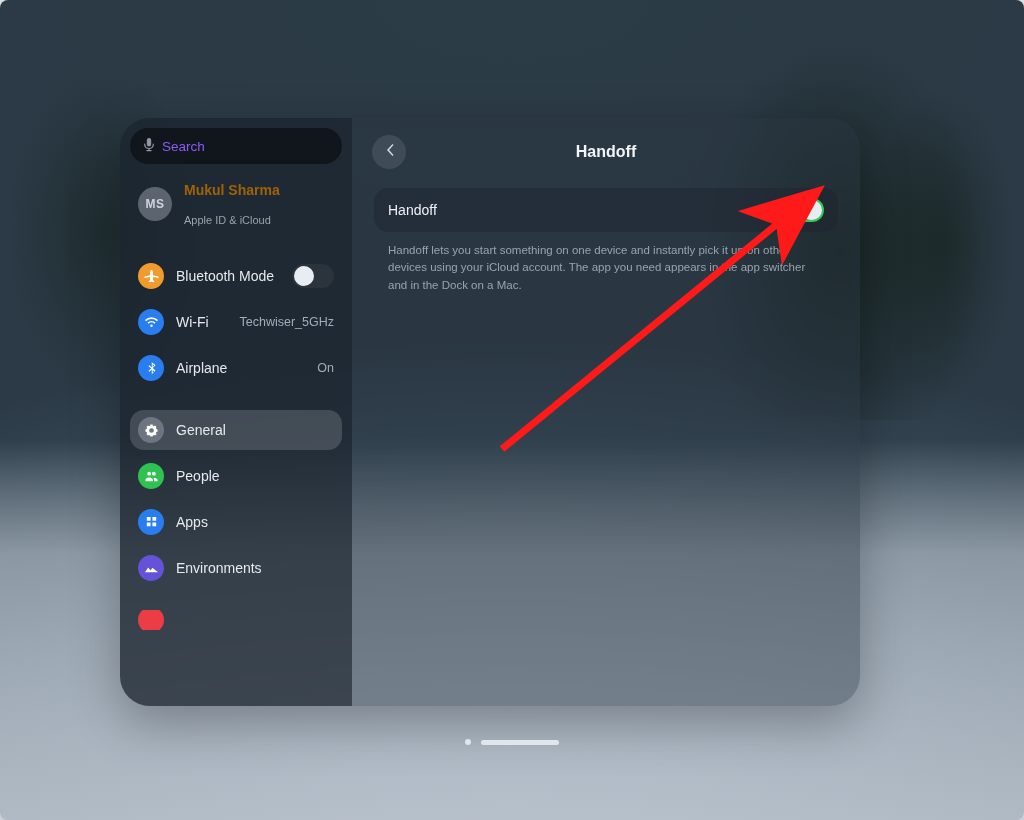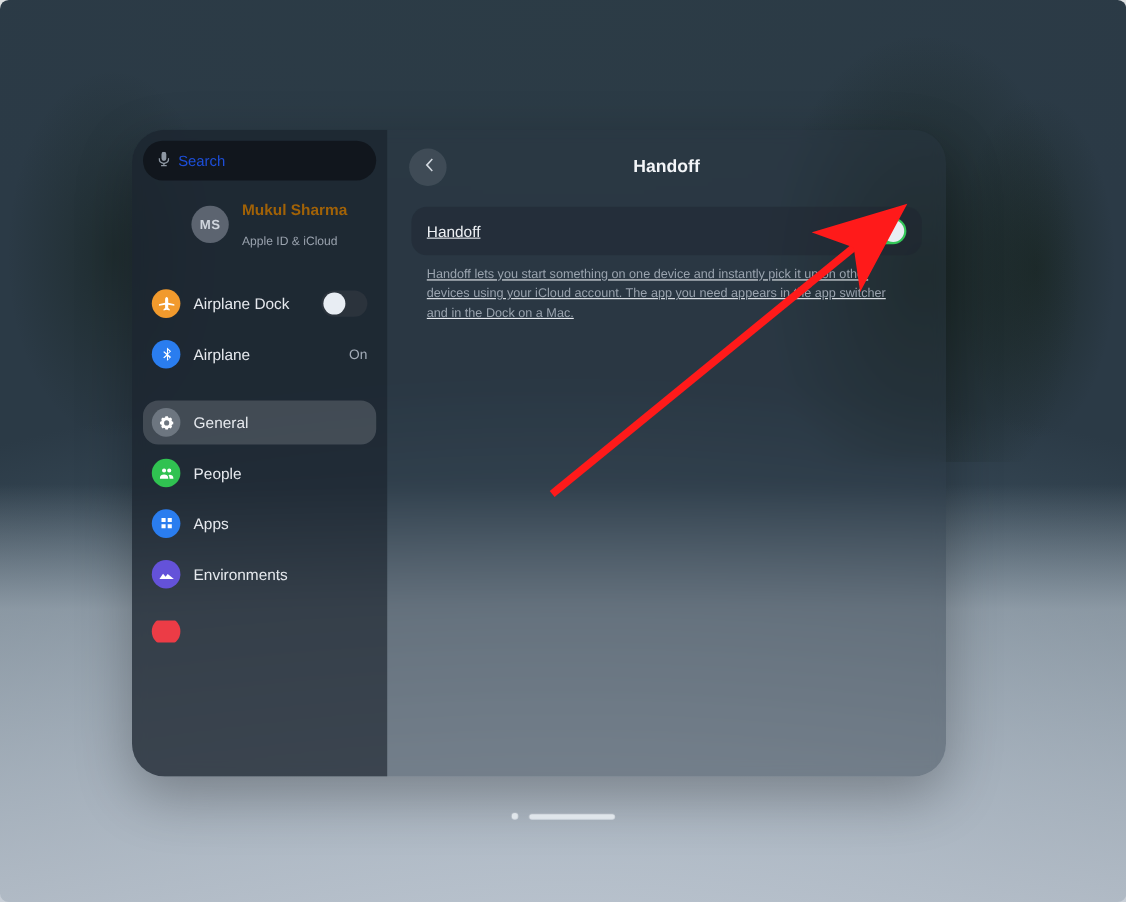--- a/index.html
+++ b/index.html
@@ -54,33 +54,33 @@
       color: #e6e9ee;
       font-size: 13.5px;
     }
 
     .search {
       display: flex; align-items: center; gap: 8px;
       height: 36px;
       border-radius: 18px;
       background: rgba(10,14,19,0.65);
       padding: 0 14px;
-      color: #1d4ed8;
+      color: #8b5cf6;
     }
     .search .mic-icon svg { width: 10px; height: 14px; fill: #8e97a3; }
 
     .account {
       display: flex; align-items: center; gap: 12px;
       padding: 12px 8px 8px 8px;
     }
     .avatar {
       width: 34px; height: 34px; border-radius: 50%;
       background: #5c6470; color: #cfd5dd;
       display: flex; align-items: center; justify-content: center;
-      font-size: 12px; font-weight: 600; letter-spacing: 0.5px; margin-left: 36px;
+      font-size: 12px; font-weight: 600; letter-spacing: 0.5px;
     }
     .account .name { font-size: 14px; font-weight: 600; color: #a16207; }
     .account .sub { font-size: 11px; color: #9aa3ae; margin-top: 16px; }
 
     .group-sep { height: 10px; }
 
     .item {
       display: flex; align-items: center; gap: 12px;
       height: 40px;
       padding: 0 8px;
@@ -116,21 +116,20 @@
       background: #e8edf3;
     }
     .toggle.on { background: #34c759; }
     .toggle.on .knob { left: auto; right: 2px; }
 
     .content {
       flex: 1;
       position: relative;
       padding: 14px 20px;
       color: #e9edf2;
-      text-decoration: underline;
     }
     .content-header {
       display: flex; align-items: center; height: 40px; position: relative;
       margin-bottom: 16px;
     }
     .back-btn {
       width: 34px; height: 34px; border-radius: 50%;
       background: rgba(255,255,255,0.10);
       display: flex; align-items: center; justify-content: center;
       cursor: pointer;
@@ -206,26 +205,35 @@
     </div>
 
     <div class="group-sep"></div>
 
     <div class="item">
       <span class="icon-circle ic-orange">
         <svg viewBox="0 0 16 16">
             <path d="M15.5 8l-6-1.3V3.2c0-.9-.7-2.2-1.5-2.2S6.5 2.3 6.5 3.2v3.5L.5 8v1.6l6-1v3.1L5 13v1.2l3-.7 3 .7V13l-1.5-1.3V8.6l6 1V8z"></path>
           </svg>
       </span>
-      <span class="label">Airplane Dock</span>
+      <span class="label">Bluetooth Mode</span>
       <span class="toggle">
           <span class="knob"></span>
         </span>
     </div>
 
+    <div class="item">
+      <span class="icon-circle ic-blue">
+        <svg viewBox="0 0 16 16">
+            <path d="M8 12.7a1.3 1.3 0 1 0 0-2.6 1.3 1.3 0 0 0 0 2.6zm-3.1-3.4a4.4 4.4 0 0 1 6.2 0l1.2-1.2a6.1 6.1 0 0 0-8.6 0l1.2 1.2zM2.2 6.6a8.2 8.2 0 0 1 11.6 0l1.2-1.2a9.9 9.9 0 0 0-14 0l1.2 1.2z"></path>
+          </svg>
+      </span>
+      <span class="label">Wi-Fi</span>
+      <span class="value">Techwiser_5GHz</span>
+    </div>
 
     <div class="item">
       <span class="icon-circle ic-blue">
         <svg viewBox="0 0 16 16">
             <path d="M8.3 1l4 3.6-3.1 2.8 3.1 2.8-4 3.8V9.1L5.6 11.5 4.7 10.6 7.7 8 4.7 5.4l.9-.9L8.3 6.9V1zm1 2.4v3l1.6-1.5L9.3 3.4zm0 6.2v3l1.6-1.5-1.6-1.5z"></path>
           </svg>
       </span>
       <span class="label">Airplane</span>
       <span class="value">On</span>
     </div>

